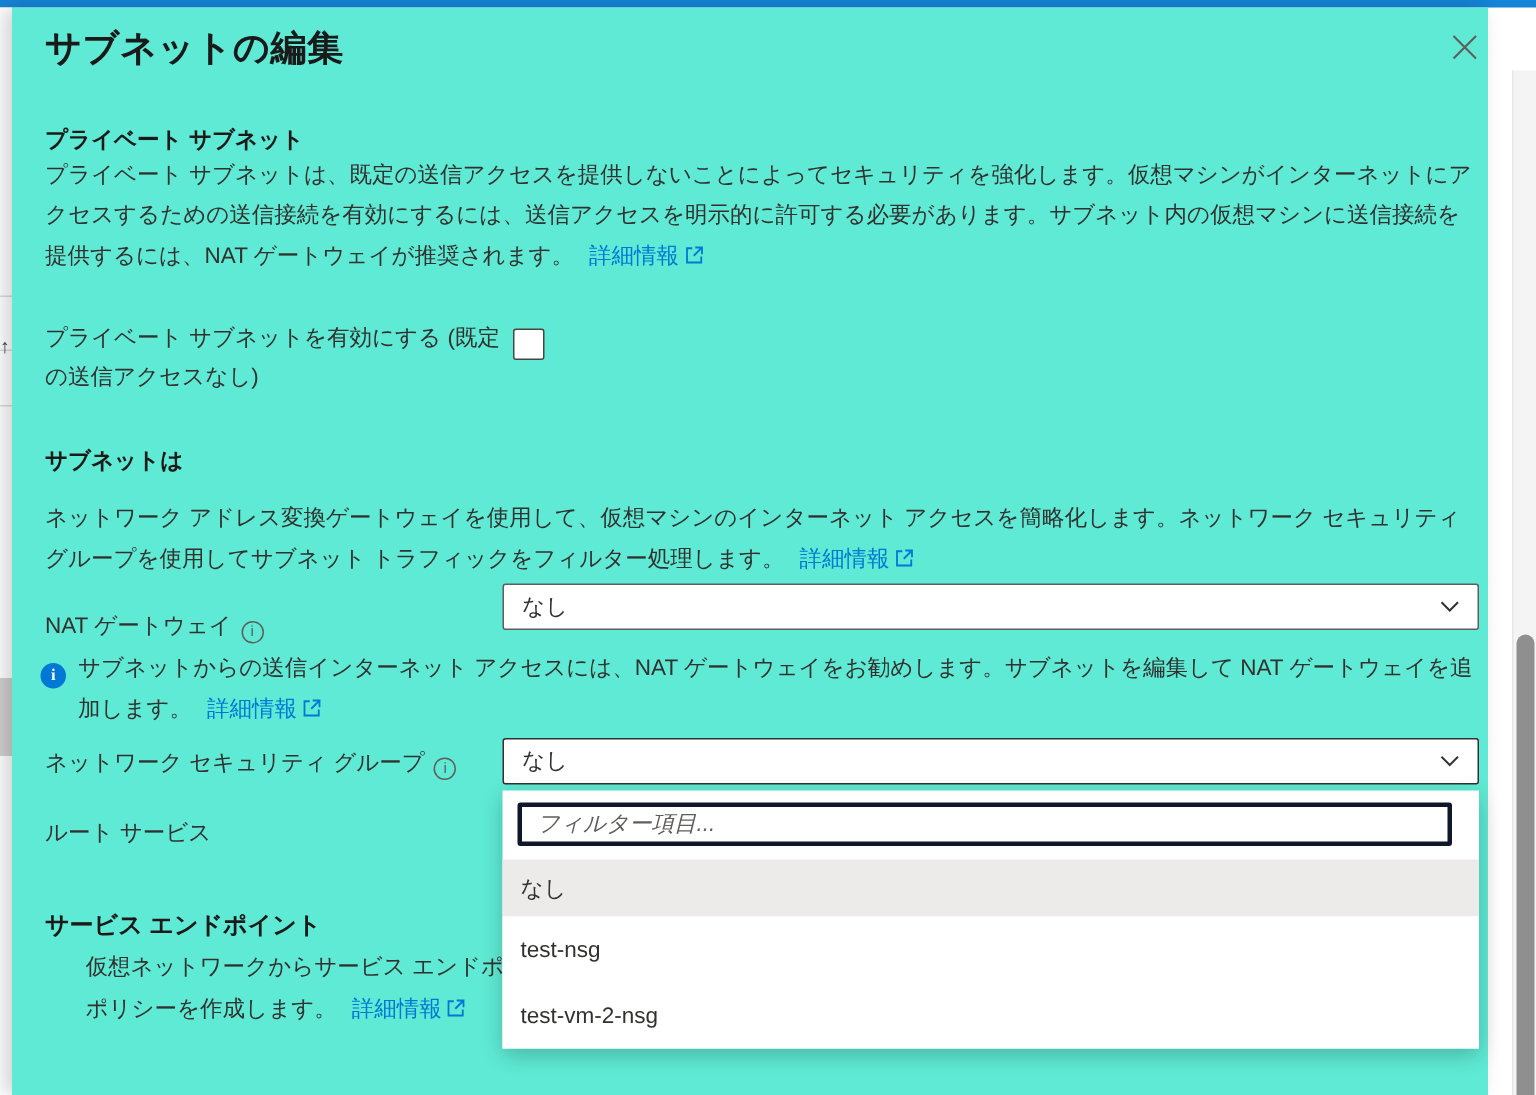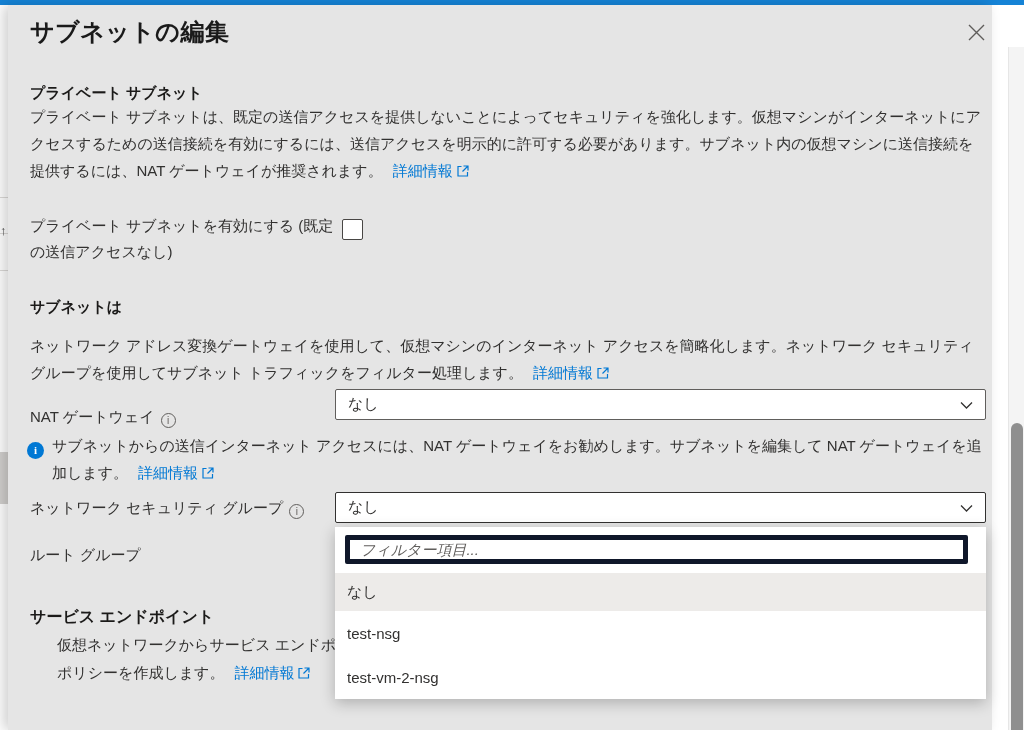--- a/index.html
+++ b/index.html
@@ -8,21 +8,21 @@
   #screen { position:relative; width:1024px; height:730px; overflow:hidden; background:#fff; }
 
   .topbar { position:absolute; left:0; top:0; width:1024px; height:5px; background:#1583d6; }
 
   
   .bg-sliver { position:absolute; left:0; top:5px; width:8px; height:725px; background:#fff; }
   .bg-sliver .row-line { position:absolute; left:0; width:8px; height:1px; background:#dcdad8; }
   .bg-sliver .up-arrow { position:absolute; left:0px; top:218px; font-size:13px; color:#4a4a4a; }
   .bg-sliver .grey-block { position:absolute; left:0; top:447px; width:8px; height:52px; background:#d2d0ce; }
 
-  .panel { position:absolute; left:8px; top:5px; width:984px; height:725px; background:#e5e5e5;
+  .panel { position:absolute; left:8px; top:5px; width:984px; height:725px; background:#5eead4;
            box-shadow:-5px 0 12px rgba(0,0,0,0.18); }
 
   .abs { position:absolute; }
 
   .dialog-title { left:22px; top:11px; font-size:24px; font-weight:bold; color:#1a1a1a; letter-spacing:0.5px; }
   .close-btn { left:954px; top:15px; width:28px; height:28px; display:flex; align-items:center; justify-content:center; cursor:pointer; }
 
   .section-heading { font-size:15px; font-weight:bold; color:#1b1a19; }
   .para { font-size:15px; line-height:27px; color:#323130; width:958px; }
   .link { color:#0078d4; text-decoration:none; cursor:pointer; white-space:nowrap; }
@@ -39,21 +39,21 @@
             font-size:15px; color:#323130; cursor:pointer; justify-content:space-between; }
   .select.nat { border:1px solid #605e5c; border-radius:2px; }
   .select.nsg { border:1px solid #323130; border-radius:2px; }
 
   .note-icon { left:19px; top:437px; width:17px; height:17px; border-radius:50%; background:#0078d4; color:#fff;
                font-size:11px; font-weight:bold; text-align:center; line-height:17px; font-family:"Liberation Serif", serif; }
   .note-text { left:44px; top:427px; width:936px; font-size:15px; line-height:27px; color:#323130; }
 
   .popup { left:327px; top:522px; width:651px; height:172px; background:#fff;
            box-shadow:0 4px 14px rgba(0,0,0,0.24); z-index:5; }
-  .filter-input { position:absolute; left:10px; top:8px; width:623px; height:29px; border:5px solid #0f172a;
+  .filter-input { position:absolute; left:10px; top:8px; width:623px; height:29px; border:3px solid #0f172a;
                   border-radius:2px; font-size:15px; font-style:italic; padding:0 10px;
                   font-family:"Liberation Sans", sans-serif; color:#323130; background:#fff; }
   .filter-input::placeholder { color:#605e5c; font-style:italic; opacity:1; }
   .options { position:absolute; left:0; top:46px; width:651px; }
   .option { width:651px; font-size:15px; color:#323130; display:flex; align-items:center; padding-left:12px; cursor:pointer; background:#fff; }
   .option.selected { background:#edebe9; height:38px; }
   .option.plain { height:44px; }
 
   .scroll-track { left:1000px; top:42px; width:16px; height:683px; background:#f4f4f4; border-left:1px solid #e6e6e6; }
   .scroll-thumb { position:absolute; left:2px; top:376px; width:12px; height:320px; background:#8f8f8f; border-radius:6px; }
@@ -119,21 +119,21 @@
             </svg></span></a></div>
 
     <div class="abs field-label" style="left:22px; top:494px;"><span>ネットワーク セキュリティ グループ</span><span class="info-o">i</span></div>
     <div class="abs select nsg" style="left:327px; top:487px;">
       <span>なし</span>
       <span><svg width="13" height="9" viewBox="0 0 13 9">
             <path d="M1 1.5 L6.5 7 L12 1.5" stroke="#323130" stroke-width="1.3" fill="none"></path>
           </svg></span>
     </div>
 
-    <div class="abs field-label" style="left:22px; top:541px;">ルート グループ</div>
+    <div class="abs field-label" style="left:22px; top:541px;">ルート サービス</div>
 
     <div class="abs section-heading" style="left:22px; top:602px; font-size:16px;">サービス エンドポイント</div>
     <div class="abs se-desc" style="left:22px; top:626px;">
       <div>仮想ネットワークからサービス エンドポイ</div>
       <div><span>ポリシーを作成します。</span><a class="link link-gap"><span>詳細情報</span><span class="ext-icon"><svg width="12" height="12" viewBox="0 0 12 12">
                 <path d="M4.5 1.5 H1 V11 H10.5 V7" stroke="#0078d4" stroke-width="1.2" fill="none"></path>
                 <path d="M6.5 1 H11 V5.5 M11 1 L5.5 6.5" stroke="#0078d4" stroke-width="1.2" fill="none"></path>
               </svg></span></a></div>
     </div>
 

